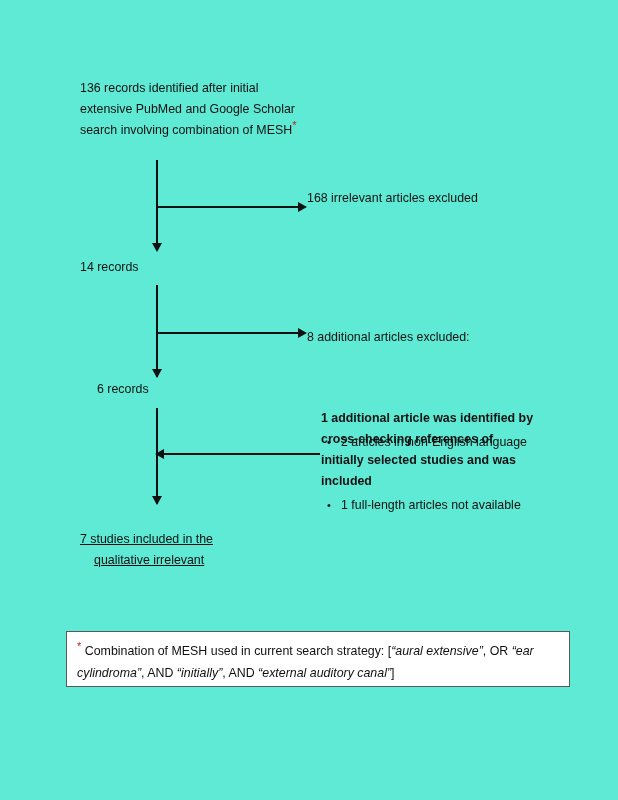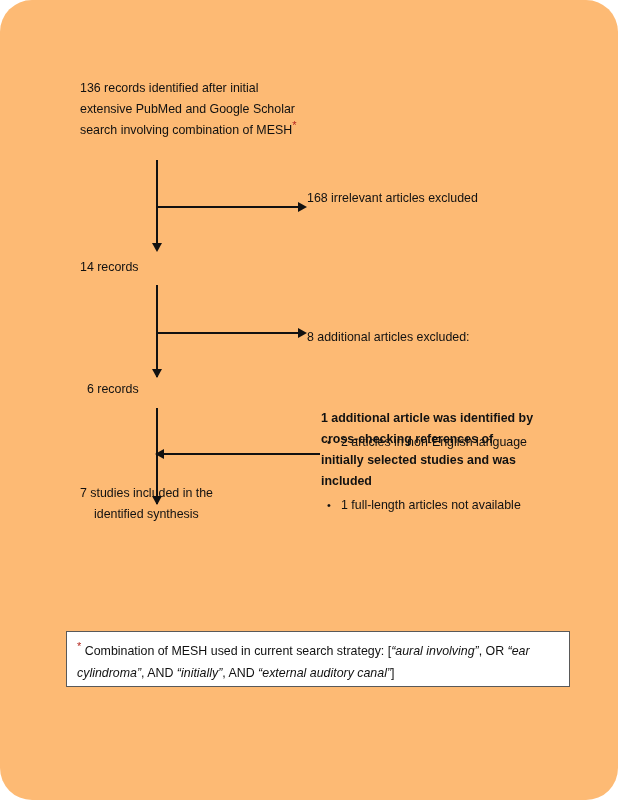--- a/index.html
+++ b/index.html
@@ -11,22 +11,21 @@
     width: 618px;
     height: 800px;
     position: relative;
     font-family: "Liberation Sans", sans-serif;
     color: #0d0d0d;
     overflow: hidden;
   }
   .page {
     position: absolute;
     inset: 0;
-    background: #fdba74;
-    border-radius: 32px;
+    background: #5eead4;
   }
   .txt {
     position: absolute;
     font-size: 12.4px;
     line-height: 21px;
     color: #111111;
     white-space: pre-wrap;
   }
 
   
@@ -39,27 +38,28 @@
     color: #b3261e;
     font-size: 11px;
     vertical-align: super;
     line-height: 0;
   }
   #label-records-14 {
     left: 80px;
     top: 257px;
   }
   #label-records-6 {
-    left: 87px;
+    left: 97px;
     top: 379px;
   }
   #block-final {
     left: 80px;
-    top: 483px;
+    top: 529px;
     width: 220px;
+    text-decoration: underline;
   }
   #block-final .indent {
     display: block;
     padding-left: 14px;
   }
 
   
   #block-excluded-122 {
     left: 307px;
     top: 188px;
@@ -207,19 +207,19 @@
 
   <div class="txt" id="label-records-6">6 records</div>
 
   <div class="vline" id="spine-3"></div>
   <div class="arrow-down" id="spine-3-head"></div>
   <div class="hline" id="branch-3"></div>
   <div class="arrow-left" id="branch-3-head"></div>
 
   <div class="txt" id="block-crosscheck">1 additional article was identified by cross-checking references of initially selected studies and was included</div>
 
-  <div class="txt" id="block-final"><span>7 studies included in the</span><span class="indent">identified synthesis</span></div>
+  <div class="txt" id="block-final"><span>7 studies included in the</span><span class="indent">qualitative irrelevant</span></div>
 
   <div id="footnote-box">
-    <div id="footnote-text"><span id="footnote-asterisk">*</span><span> Combination of MESH used in current search strategy: [</span><span class="ital">“aural involving”</span><span>, OR </span><span class="ital">“ear cylindroma”</span><span>, AND </span><span class="ital">“initially”</span><span>, AND </span><span class="ital">“external auditory canal”</span><span>]</span></div>
+    <div id="footnote-text"><span id="footnote-asterisk">*</span><span> Combination of MESH used in current search strategy: [</span><span class="ital">“aural extensive”</span><span>, OR </span><span class="ital">“ear cylindroma”</span><span>, AND </span><span class="ital">“initially”</span><span>, AND </span><span class="ital">“external auditory canal”</span><span>]</span></div>
   </div>
 
 </div>
 
 </body></html>

